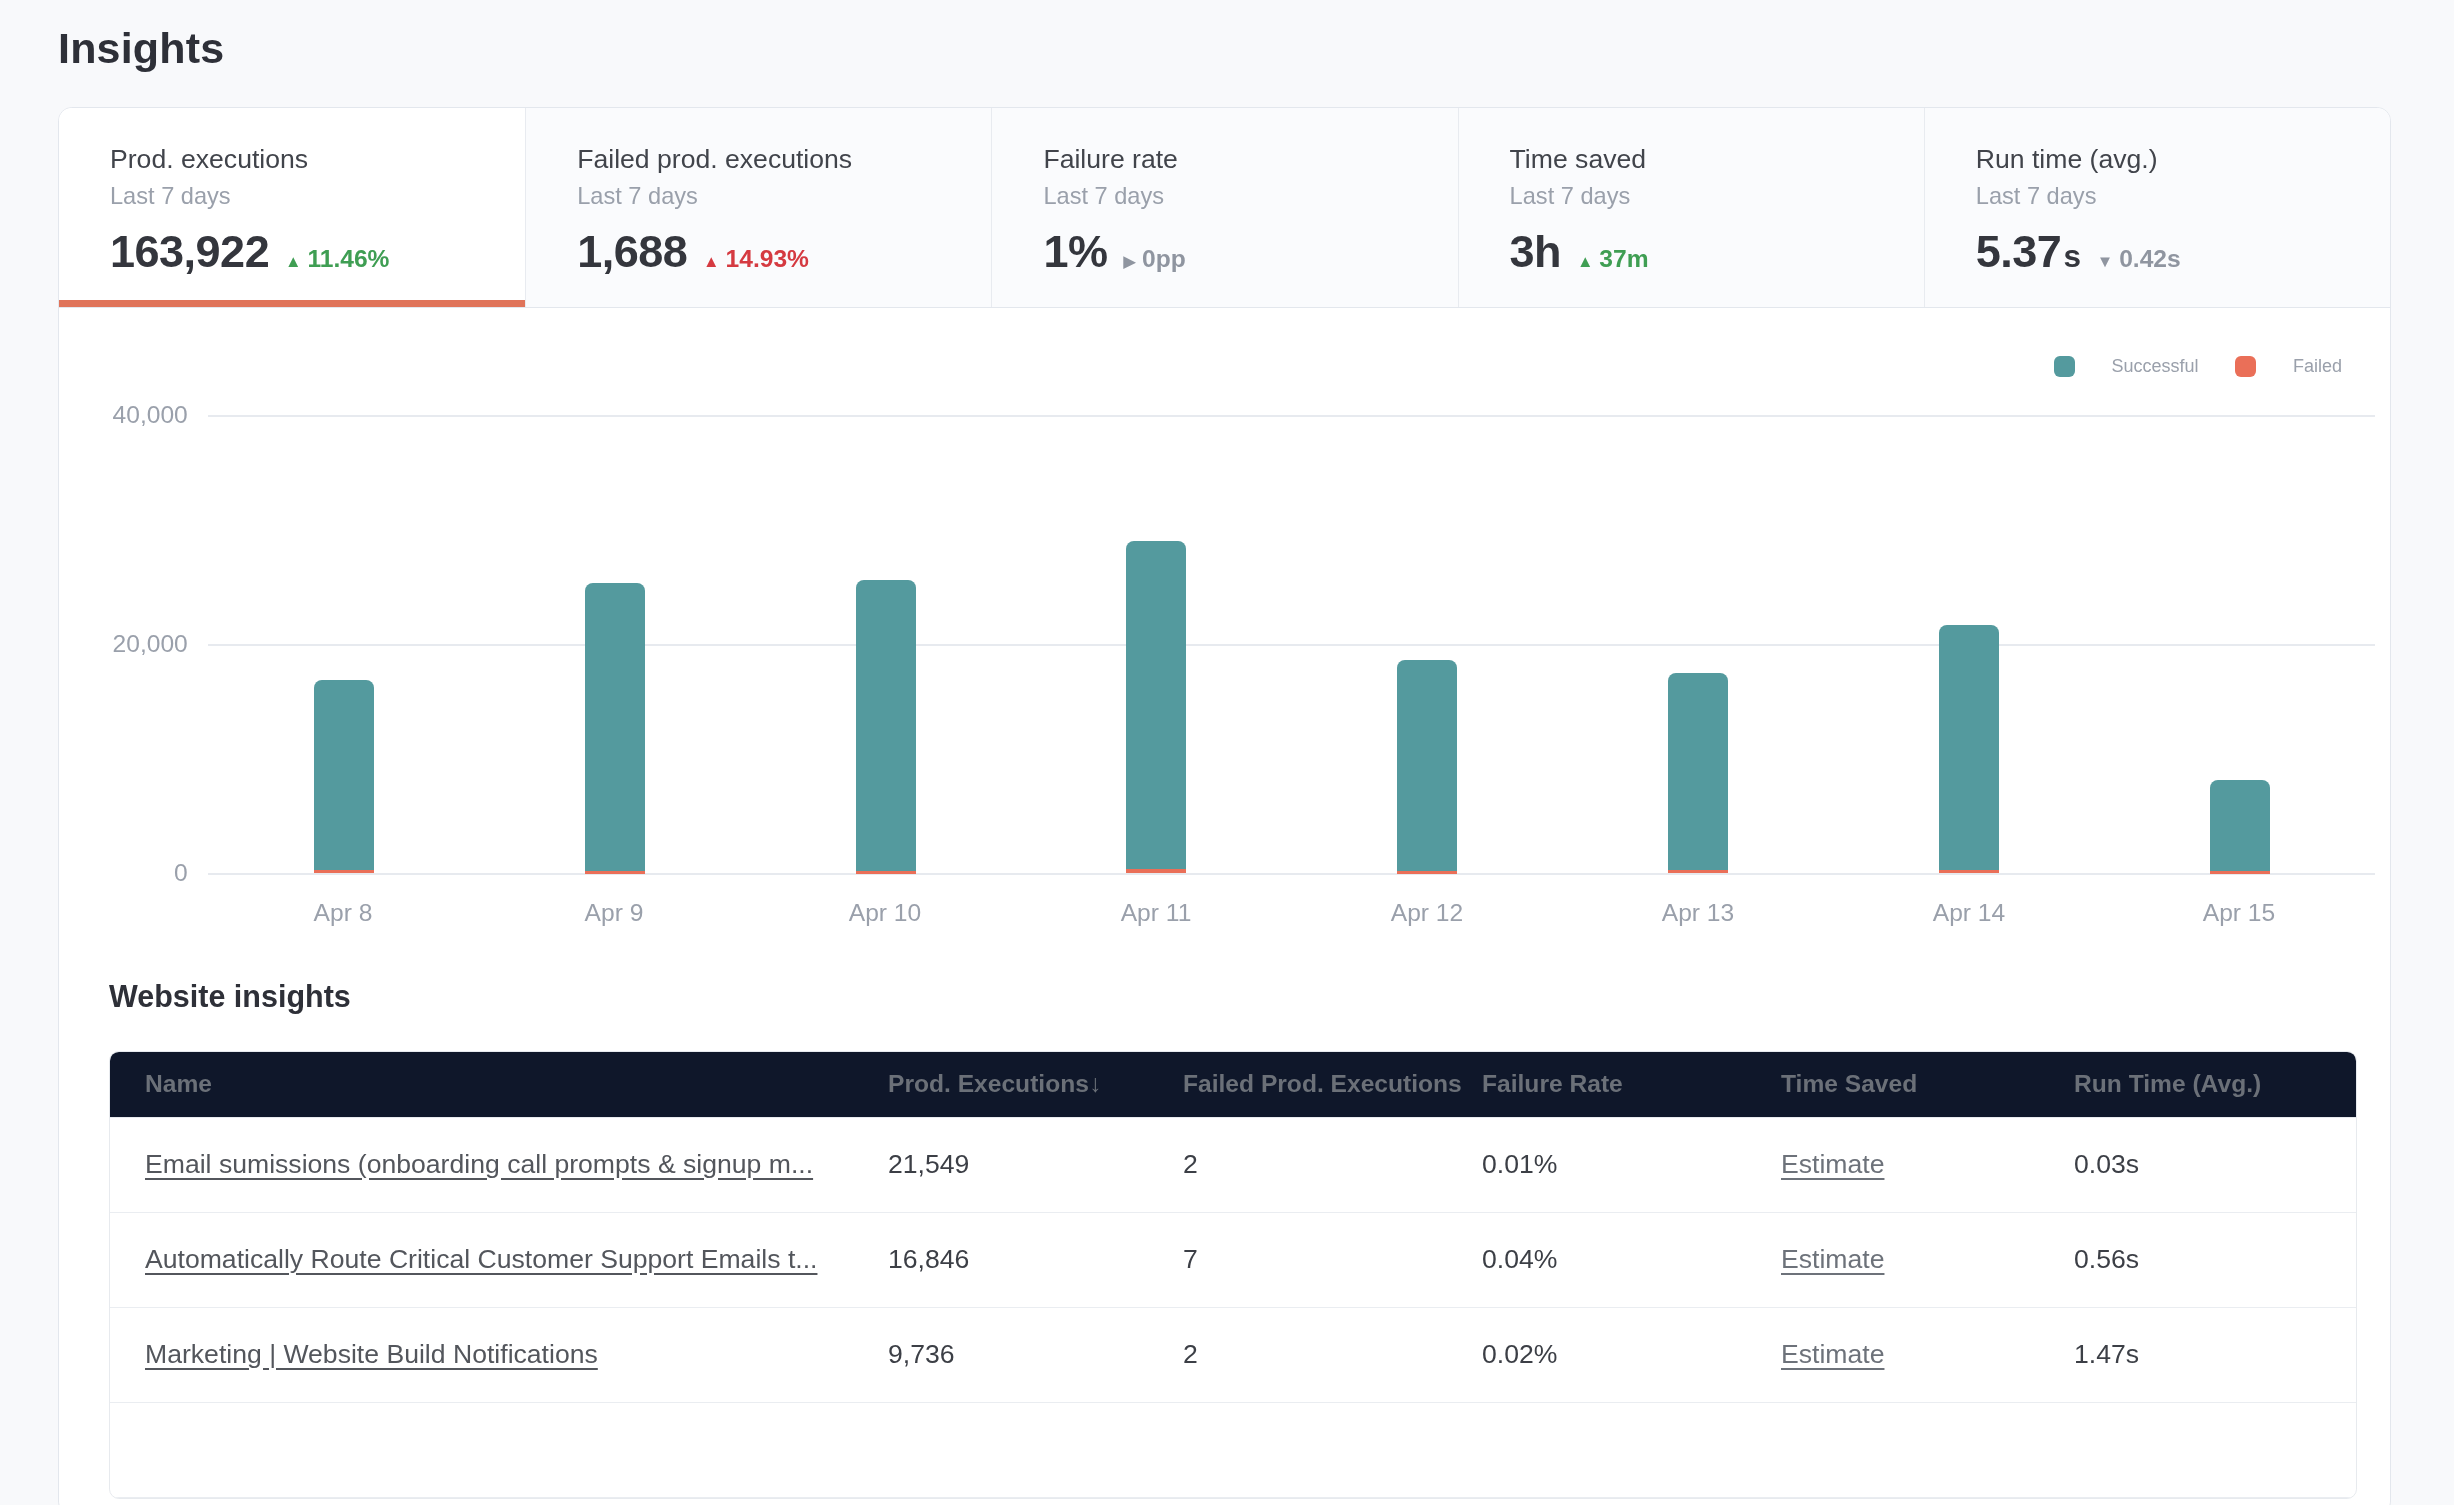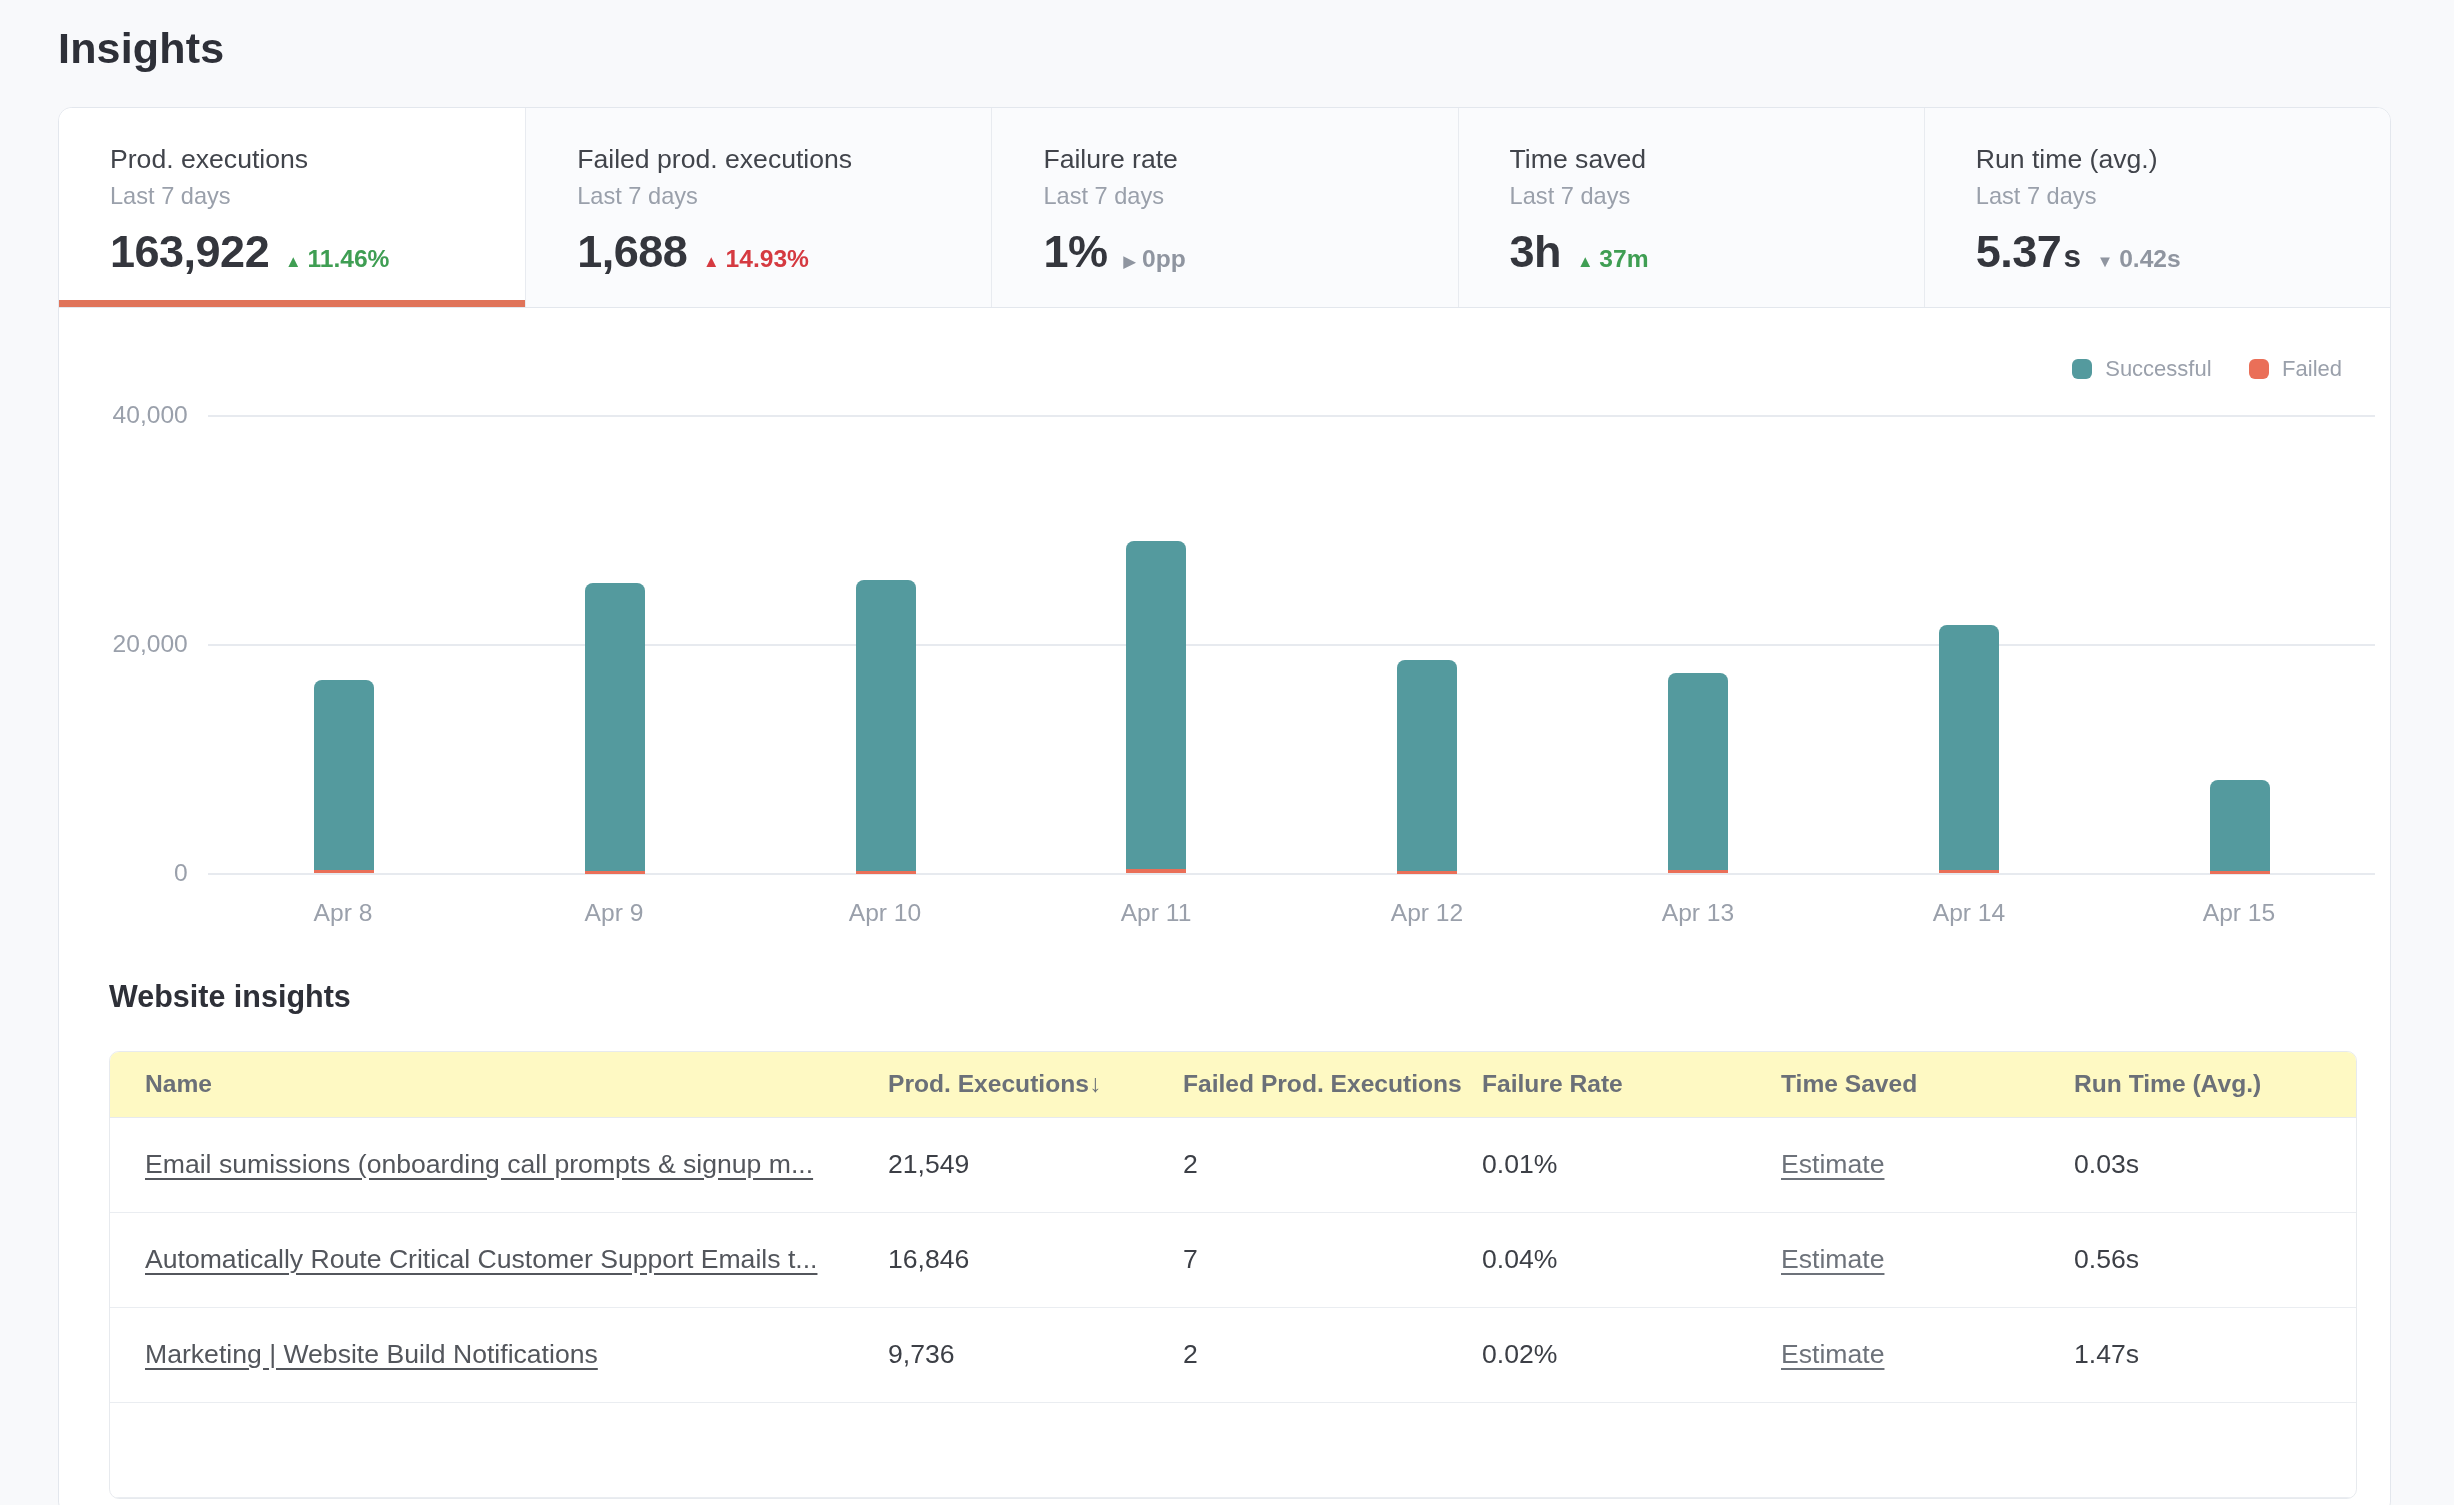--- a/index.html
+++ b/index.html
@@ -34,21 +34,21 @@
   .delta .arrow { font-size:16.7px; margin-right:5.9px; }
   .delta.green { color:#3f9e53; }
   .delta.red { color:#d53a41; }
   .delta.gray { color:#8f95a0; }
   .accent-bar { position:absolute; left:0; right:0; bottom:0; height:6.9px; background:#e0745a; }
   
   .chart { position:absolute; left:0; top:200px; width:2333px; height:650px; background:#fff; }
   .legend { position:absolute; top:48px; right:50px; display:flex; gap:37px; }
   .legend-item { display:flex; align-items:center; gap:12.8px; cursor:pointer; }
   .legend-swatch { width:20.7px; height:20.7px; border-radius:5.9px; }
-  .legend-label { font-size:22px; color:#9aa0ab; }
+  .legend-label { font-size:18px; color:#9aa0ab;margin-left:24px; }
   .gridline { position:absolute; left:149px; width:2167px; height:1.5px; background:#e7eaef; }
   .ytick { position:absolute; width:118px; text-align:right; font-size:24.6px; color:#9aa0ab;
     transform:translateY(-50%); left:10.8px; }
   .bar-slot { position:absolute; display:flex; flex-direction:column; align-items:center;
     justify-content:flex-end; }
   .bar { width:60px; display:flex; flex-direction:column; }
   .bar-success { background:#549a9e; border-radius:7.9px 7.9px 0 0; flex:1; }
   .bar-failed { background:#ea6f58; }
   .xlabel { position:absolute; font-size:24.6px; color:#9aa0ab; text-align:center;
     transform:translateX(-50%); }
@@ -56,21 +56,21 @@
   .section-title { position:absolute; left:50px; top:871px; font-size:30.5px; font-weight:700; color:#2e3038; }
   .wf-table-wrap { position:absolute; left:50px; top:943px; width:2248px;
     border:1.5px solid #e7eaee; border-radius:9.9px; overflow:hidden; background:#fff; }
   table.wf { width:100%; border-collapse:collapse; table-layout:fixed; }
   table.wf col.c-name { width:778px; }
   table.wf col.c-prod { width:295px; }
   table.wf col.c-failed { width:299px; }
   table.wf col.c-rate { width:299px; }
   table.wf col.c-saved { width:293px; }
   table.wf col.c-run { width:284px; }
-  table.wf thead th { height:65px; background:#fef9c3; border-bottom:1.5px solid #e7eaee;
+  table.wf thead th { height:65px; background:#0f172a; border-bottom:1.5px solid #e7eaee;
     font-size:24.6px; font-weight:600; color:#6b7078; text-align:left; vertical-align:middle;
     cursor:pointer; white-space:nowrap; }
   table.wf th:first-child, table.wf td:first-child { padding-left:35px; }
   table.wf tbody td { height:95px; border-bottom:1.5px solid #eaedf1; font-size:26.6px;
     color:#3c3f46; vertical-align:middle; white-space:nowrap; overflow:hidden; }
   .wf-name { color:#53565c; text-decoration:underline; text-underline-offset:4.9px; cursor:pointer; }
   .wf-estimate { color:#6d727a; text-decoration:underline; text-underline-offset:4.9px; cursor:pointer; }
   .spacer-row td { height:59px; border-bottom:none; }
   .sort-arrow { font-weight:400; }
 </style>

